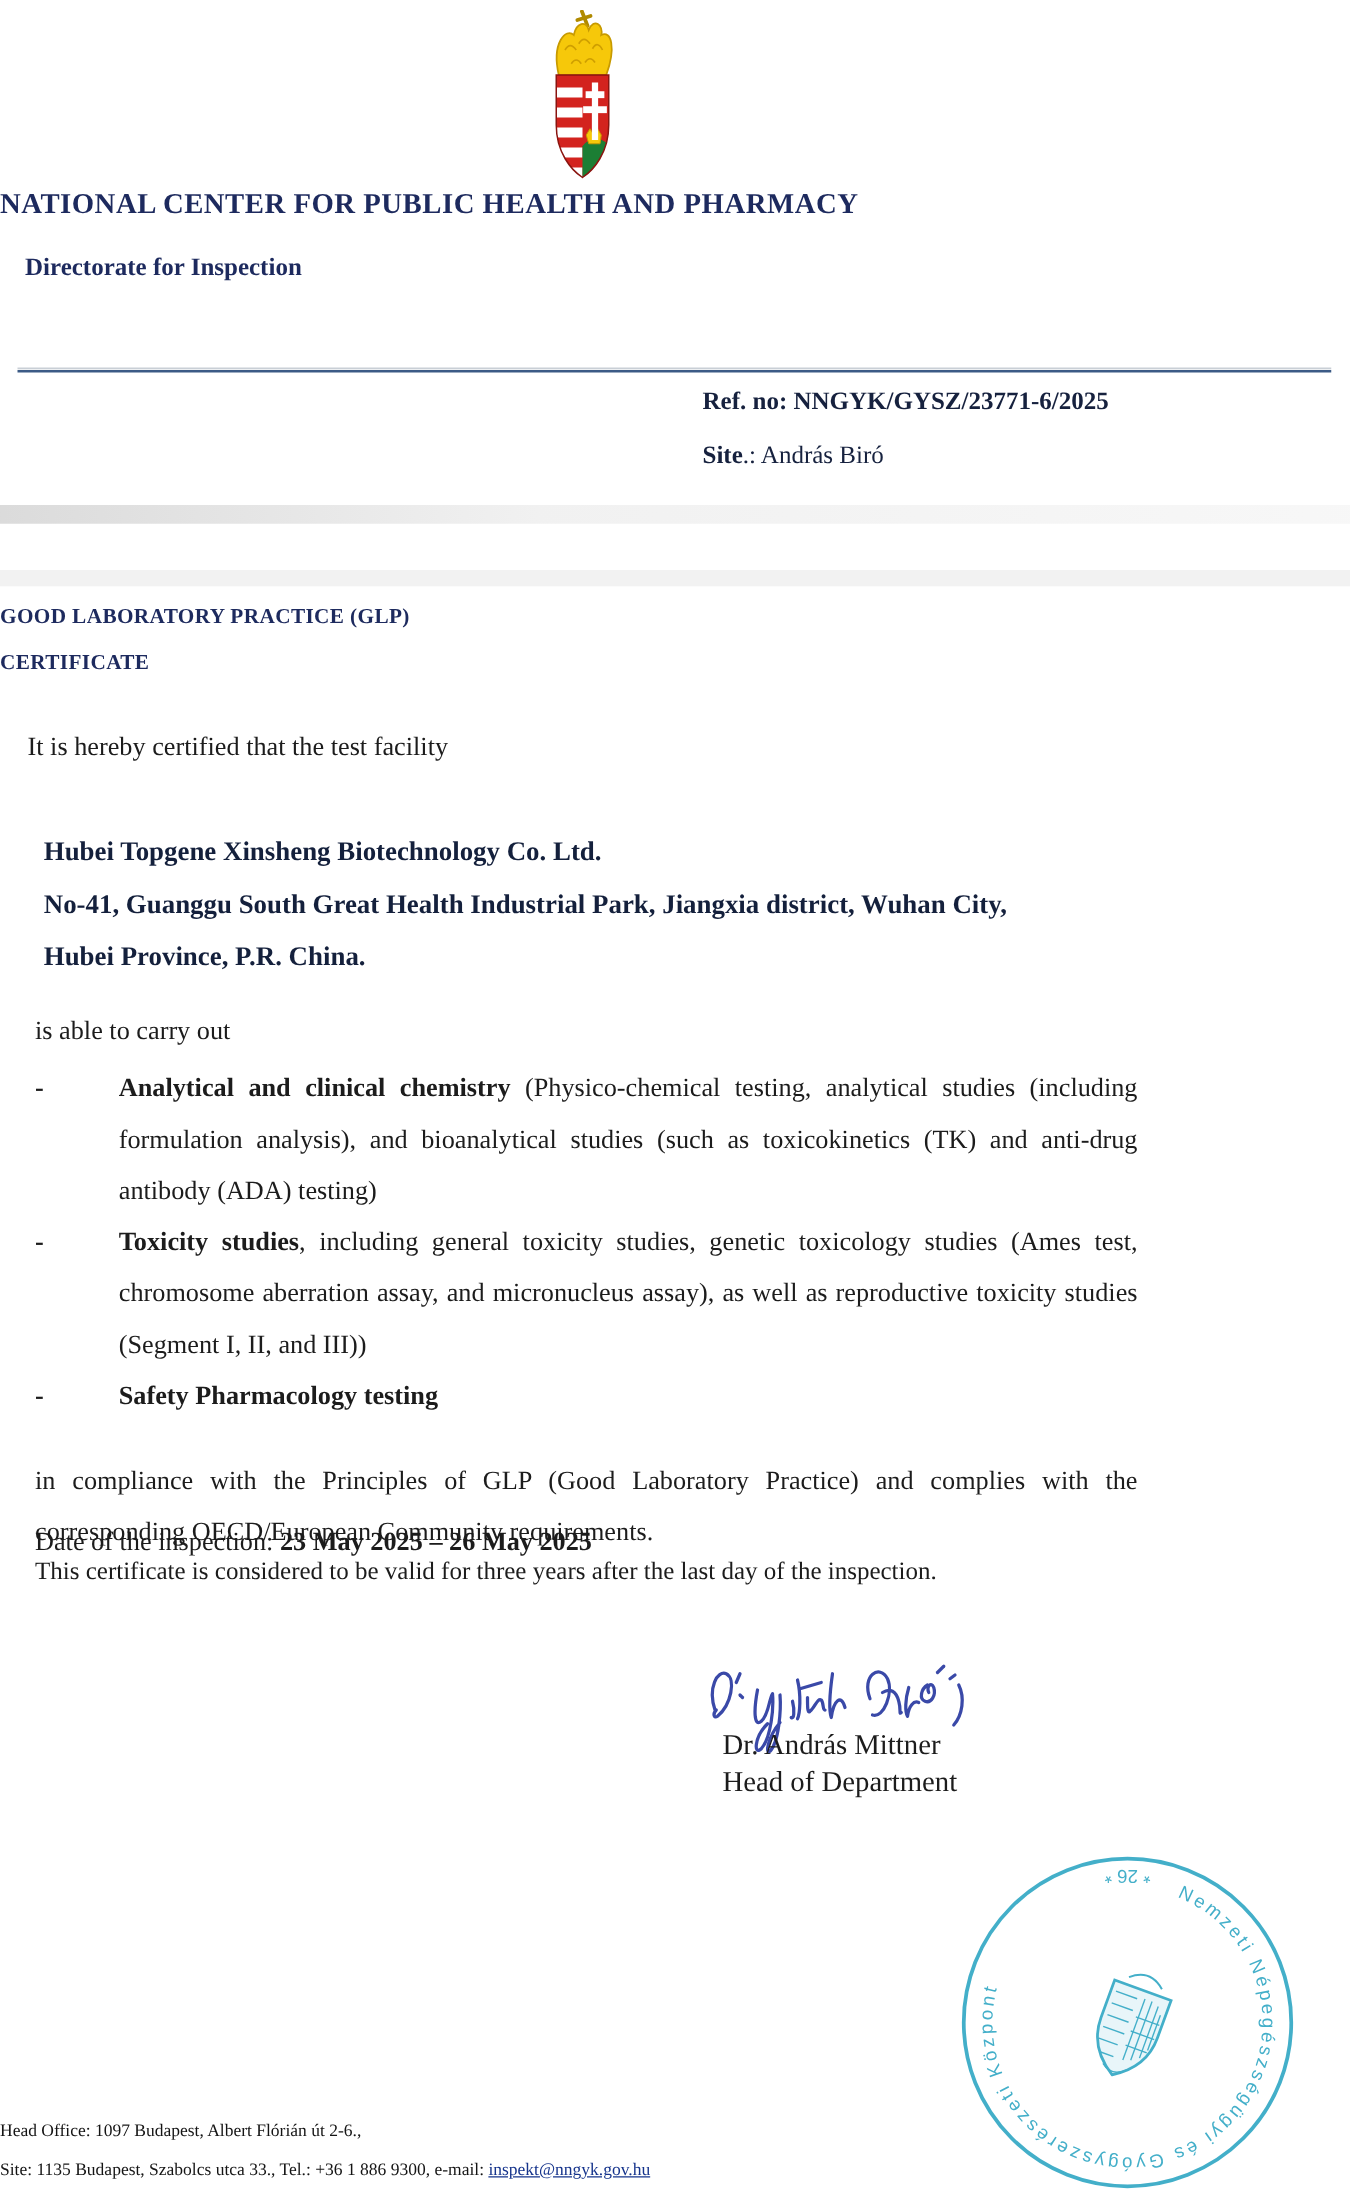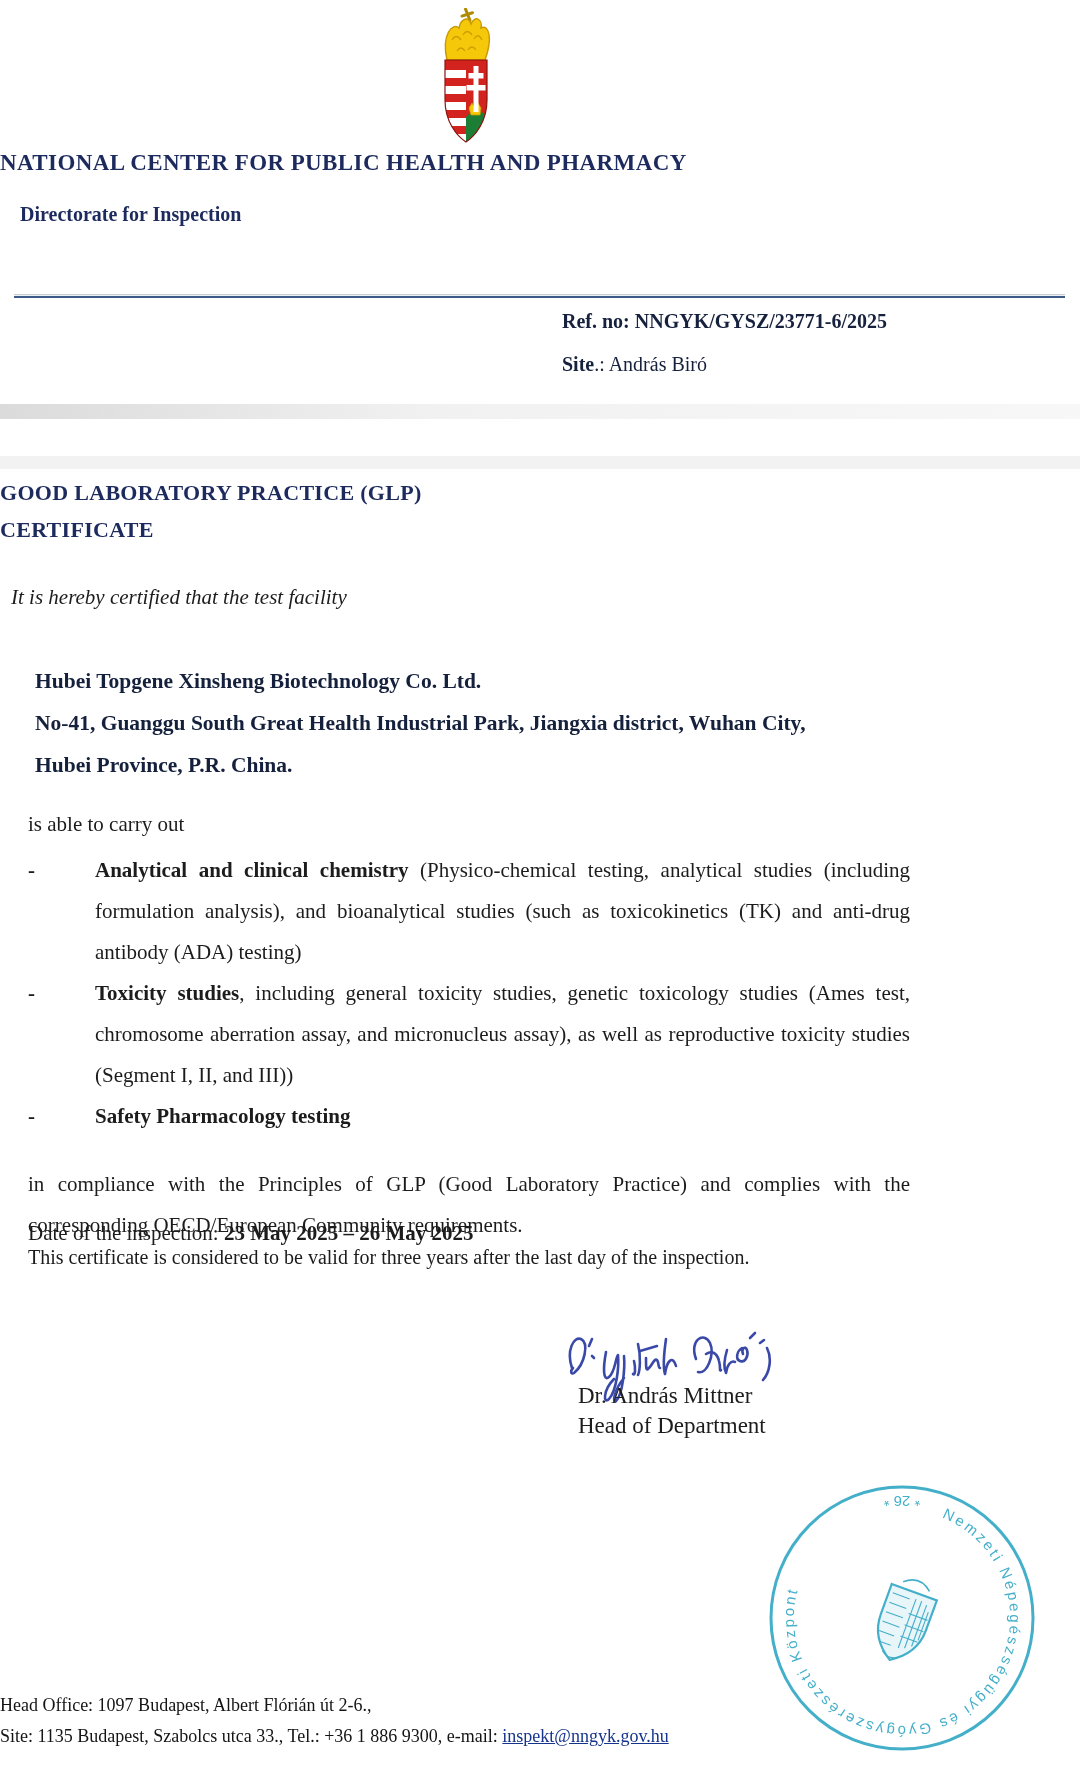--- a/index.html
+++ b/index.html
@@ -20,43 +20,43 @@
 
   #rule{left:14px;top:294px;width:1051px;height:4px;
         background:linear-gradient(#c9cfd6 0 1px,#eef0f2 1px 2px,#3c5b86 2px 4px);}
 
   #ref-block{left:562px;top:300px;font-size:20px;line-height:43px;color:#16213e;}
 
   #band1{left:0;top:404px;width:1080px;height:15px;
          background:linear-gradient(90deg,rgba(160,160,160,.38),rgba(205,205,205,.28) 40%,rgba(220,220,220,.22));}
   #band2{left:0;top:456px;width:1080px;height:13px;background:rgba(205,205,205,.25);}
 
-  #title-block{left:0;top:474px;width:935px;font-size:22px;font-weight:bold;line-height:37px;letter-spacing:.3px;}
-
-  #intro{left:11px;top:585px;font-size:21px;font-style:italic;}
+  #title-block{left:0;top:474px;width:935px;font-size:17px;font-weight:bold;line-height:37px;letter-spacing:.3px;}
+
+  #intro{left:22px;top:585px;font-size:21px;}
 
   #facility{left:35px;top:660px;width:1010px;font-size:21.5px;font-weight:bold;line-height:42px;color:#14203c;}
 
   #carry{left:28px;top:812px;font-size:21px;}
 
   #bullets{left:28px;top:850px;width:882px;font-size:21px;line-height:41px;}
   .bullet{position:relative;padding-left:67px;text-align:justify;}
   .bullet .marker{position:absolute;left:0;top:0;font-weight:bold;}
 
   #compliance{left:28px;top:1140px;width:882px;font-size:21px;line-height:41px;text-align:justify;margin-top:24px;}
   #date-line{left:28px;top:1221px;width:900px;font-size:21px;}
   #validity{left:28px;top:1246px;width:900px;font-size:20px;}
 
   #signature-scrawl{left:562px;top:1328px;}
   #sig-name{left:578px;top:1383px;font-size:23px;}
   #sig-title{left:578px;top:1413px;font-size:23px;}
 
   #stamp{left:760px;top:1476px;opacity:.88;}
 
-  #footer{left:0;top:1690px;width:935px;font-size:18px;line-height:31px;color:#141414;}
+  #footer{left:0;top:1690px;width:935px;font-size:14px;line-height:31px;color:#141414;}
   #footer a{color:#16348c;text-decoration:underline;}
 </style>
 </head>
 <body>
 
 <div class="abs" id="crest">
   <svg width="66" height="140" viewBox="0 0 66 140">
     <g transform="rotate(-12 34 8)" stroke="#b08a00" stroke-width="3" stroke-linecap="round">
       <line x1="34" y1="1" x2="36" y2="13"></line>
         <line x1="29" y1="7" x2="40" y2="6"></line>

